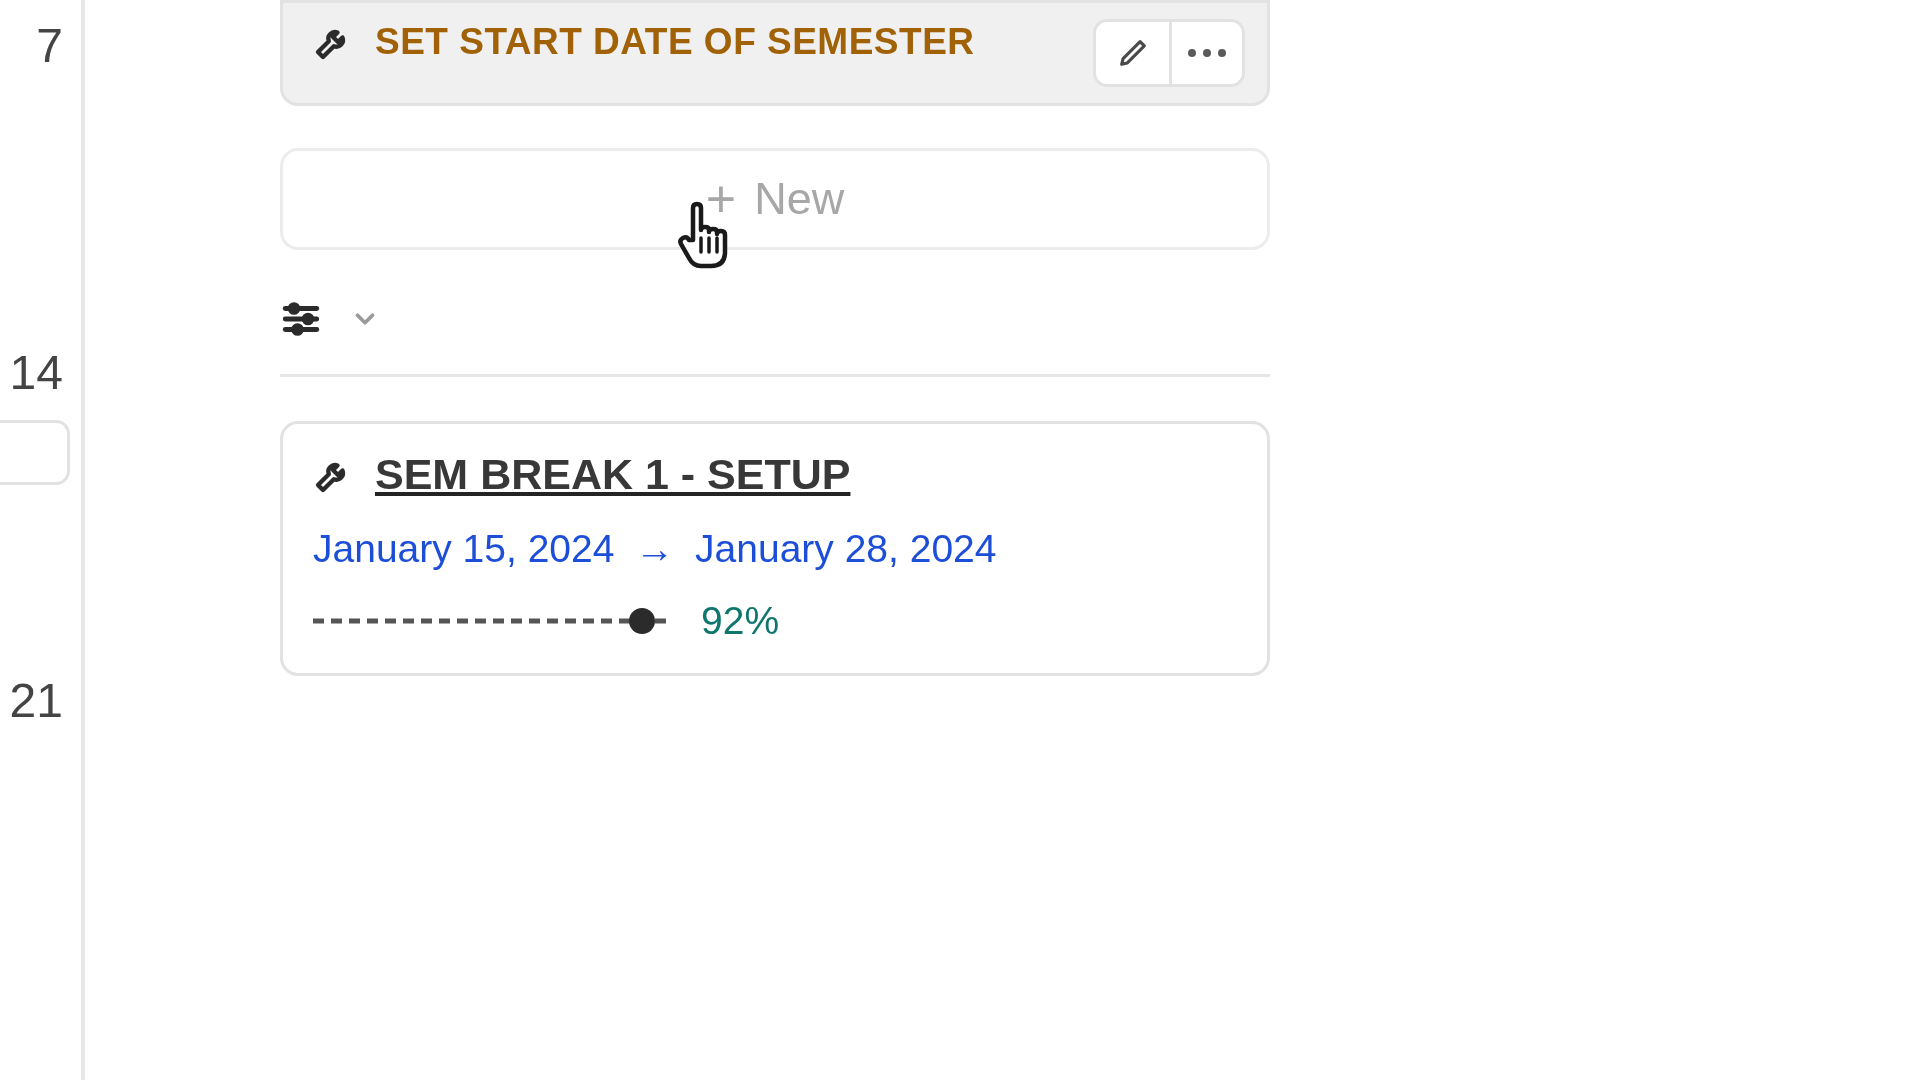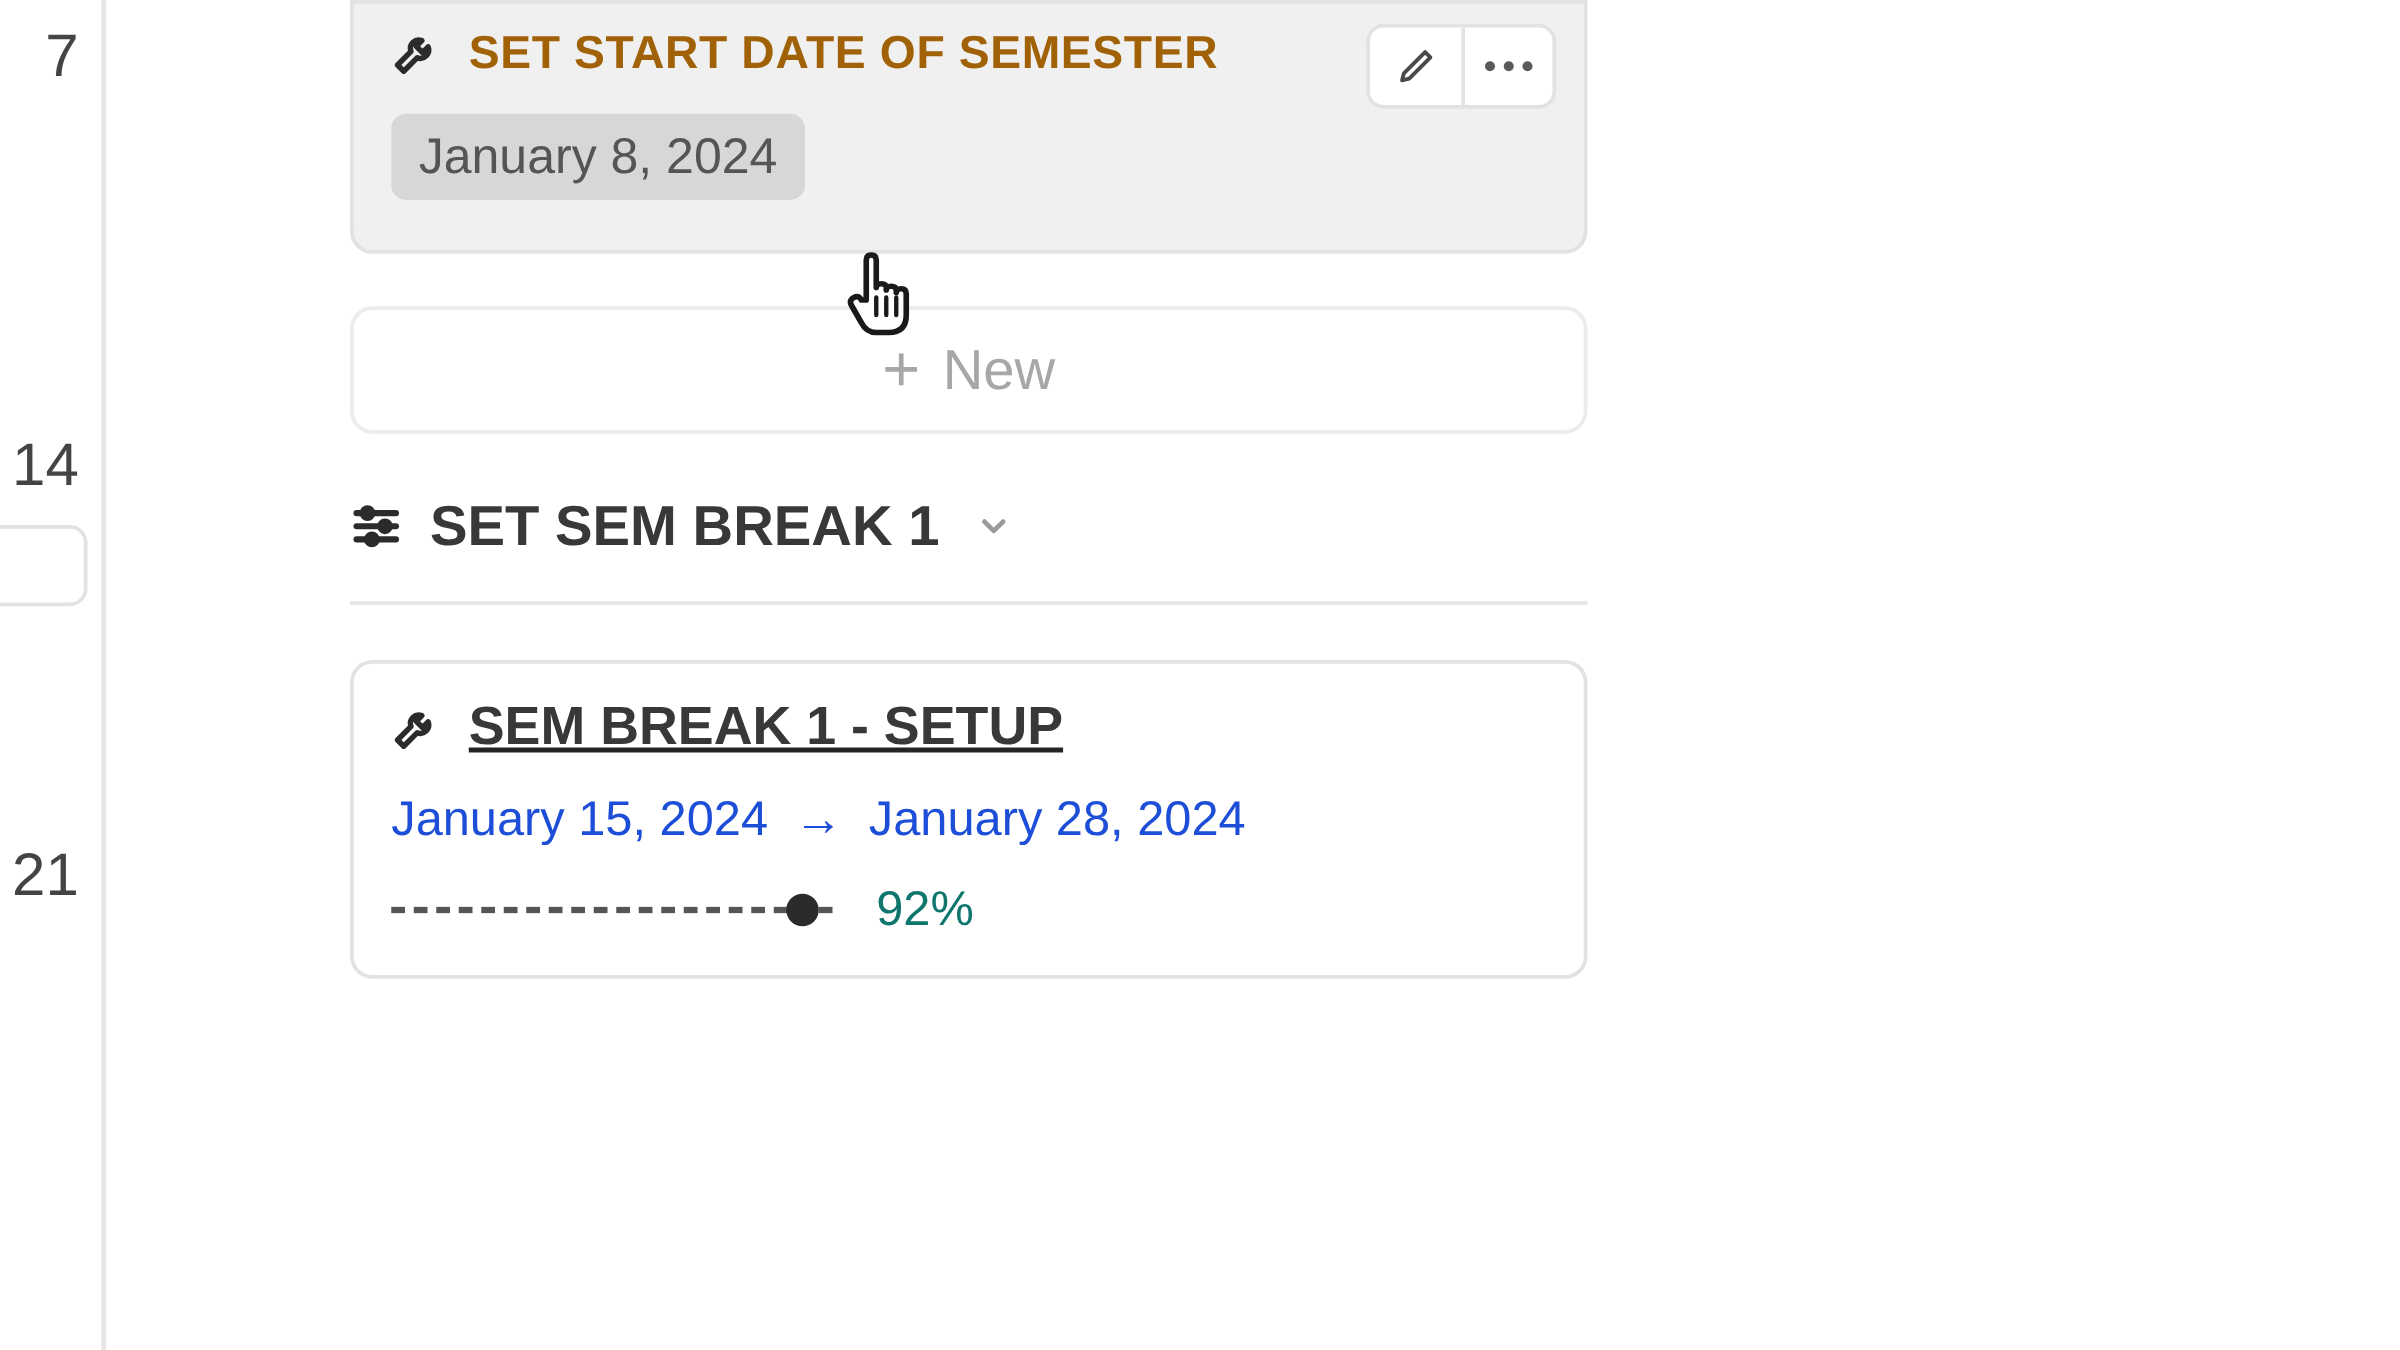--- a/index.html
+++ b/index.html
@@ -269,21 +269,20 @@
       </div>
       <div class="act">
         <span class="dots">
           <span></span>
             <span></span>
             <span></span>
         </span>
       </div>
     </div>
 
-    <div class="date-chip">January 8, 2024</div>
   </div>
 
   <div class="cursor">
     <svg width="62" height="76" viewBox="0 0 62 76">
       <path d="M18 40 L18 8 Q18 4 22 4 Q26 4 26 8 L26 30 Q26 27 30 27 Q34 27 34 30 L34 32 Q34 29 38 29 Q42 29 42 32 L42 34 Q42 31 46 31 Q50 31 50 35 L50 52 Q50 66 36 66 L26 66 Q18 66 14 58 L6 44 Q4 40 8 38 Q12 36 14 40 Z" fill="#ffffff" stroke="#1a1a1a" stroke-width="4.5" stroke-linejoin="round"></path>
       <line x1="26" y1="38" x2="26" y2="52" stroke="#1a1a1a" stroke-width="3.5" stroke-linecap="round"></line>
       <line x1="34" y1="38" x2="34" y2="52" stroke="#1a1a1a" stroke-width="3.5" stroke-linecap="round"></line>
       <line x1="42" y1="38" x2="42" y2="52" stroke="#1a1a1a" stroke-width="3.5" stroke-linecap="round"></line>
     </svg>
   </div>
@@ -297,21 +296,20 @@
     <span>
       <svg width="42" height="42" viewBox="0 0 24 24" fill="none" stroke="#2b2b2b" stroke-width="2.8" stroke-linecap="round">
         <line x1="3" y1="6" x2="21" y2="6"></line>
         <line x1="3" y1="12" x2="21" y2="12"></line>
         <line x1="3" y1="18" x2="21" y2="18"></line>
         <circle cx="8" cy="6" r="2.2" fill="#2b2b2b"></circle>
         <circle cx="16" cy="12" r="2.2" fill="#2b2b2b"></circle>
         <circle cx="10" cy="18" r="2.2" fill="#2b2b2b"></circle>
       </svg>
     </span>
-    <span class="section-title">SET SEM BREAK 1</span>
     <span class="chev">
       <svg width="30" height="30" viewBox="0 0 24 24" fill="none" stroke="#9a9a9a" stroke-width="3" stroke-linecap="round" stroke-linejoin="round">
         <polyline points="6 9 12 15 18 9"></polyline>
       </svg>
     </span>
   </div>
   <div class="divider"></div>
 
   <div class="card2">
     <div class="card2-header">

